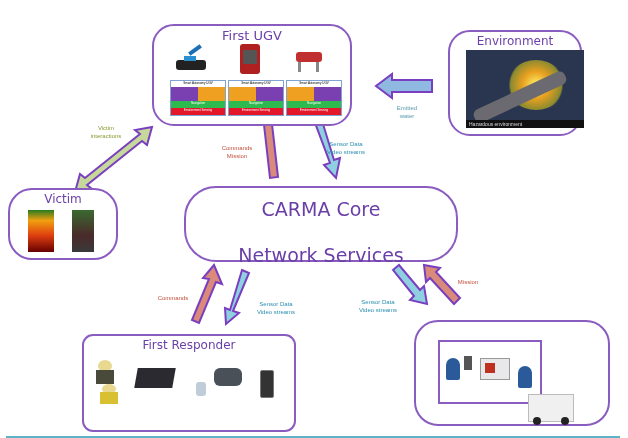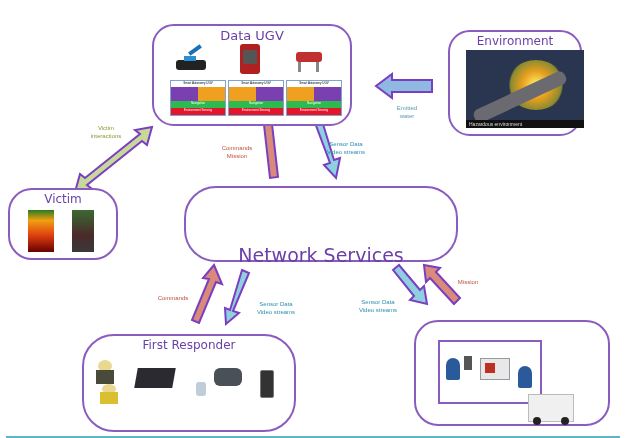--- a/index.html
+++ b/index.html
@@ -35,21 +35,21 @@
   <polygon points="214,265 203,278 209,279 192,320 199,323 216,282 222,284" fill="#d98a7a" stroke="#7a3fc0" stroke-width="2"></polygon>
 
   <polygon points="242,270 249,273 233,311 239,313 226,324 225,308 230,310" fill="#8fd0e0" stroke="#7a3fc0" stroke-width="2"></polygon>
 
   <polygon points="393,270 399,265 420,290 424,286 427,304 410,300 414,296" fill="#8fd0e0" stroke="#7a3fc0" stroke-width="2"></polygon>
 
   <polygon points="424,265 440,268 436,272 460,298 454,304 430,278 426,282" fill="#d98a7a" stroke="#7a3fc0" stroke-width="2"></polygon>
 </svg>
 
 <div class="node" style="left:152px;top:24px;width:200px;height:102px;border-radius:22px;">
-  <div class="title" style="top:2px;font-size:13px;">Data UGV</div>
+  <div class="title" style="top:2px;font-size:13px;">First UGV</div>
   <div class="pic" style="left:22px;top:20px;width:30px;height:26px;">
     <div style="position:absolute;left:0;top:14px;width:30px;height:10px;background:#222;border-radius:3px;"></div>
     <div style="position:absolute;left:12px;top:2px;width:14px;height:4px;background:#1a6fb5;transform:rotate(-35deg);"></div>
     <div style="position:absolute;left:8px;top:10px;width:12px;height:5px;background:#2a8fd0;"></div>
   </div>
   <div class="pic" style="left:86px;top:18px;width:20px;height:30px;background:#b02020;border-radius:3px;">
     <div style="position:absolute;left:3px;top:6px;width:14px;height:14px;background:#555;"></div>
   </div>
   <div class="pic" style="left:140px;top:22px;width:30px;height:24px;">
     <div style="position:absolute;left:2px;top:4px;width:26px;height:10px;background:#c03030;border-radius:3px;"></div>
@@ -94,24 +94,25 @@
   </div>
 </div>
 
 <div class="node" style="left:8px;top:188px;width:110px;height:72px;border-radius:24px;">
   <div class="title" style="top:2px;font-size:12px;">Victim</div>
   <div class="pic" style="left:18px;top:20px;width:26px;height:42px;background:linear-gradient(180deg,#2a7a20 0%,#f0a010 25%,#e04010 60%,#600 100%);"></div>
   <div class="pic" style="left:62px;top:20px;width:22px;height:42px;background:linear-gradient(180deg,#3a6a30,#4a2a2a 60%,#3a3a3a);"></div>
 </div>
 
 <div class="node" style="left:184px;top:186px;width:274px;height:76px;border-radius:32px;">
+  <div class="title" style="top:10px;font-size:19px;">CARMA Core</div>
   <div class="title" style="top:56px;font-size:19px;">Network Services</div>
 </div>
 
-<div class="node" style="left:82px;top:334px;width:214px;height:98px;border-radius:32px;">
+<div class="node" style="left:82px;top:334px;width:214px;height:98px;border-radius:11px;">
   <div class="title" style="top:2px;font-size:12px;">First Responder</div>
   <div class="pic" style="left:12px;top:24px;width:22px;height:46px;">
     <div style="position:absolute;left:2px;top:0;width:14px;height:12px;background:#e8d890;border-radius:50%;"></div>
     <div style="position:absolute;left:0;top:10px;width:18px;height:14px;background:#4a4a3a;"></div>
     <div style="position:absolute;left:6px;top:24px;width:14px;height:10px;background:#e8d890;border-radius:50%;"></div>
     <div style="position:absolute;left:4px;top:32px;width:18px;height:12px;background:#d8c030;"></div>
   </div>
   <div class="pic" style="left:52px;top:32px;width:38px;height:20px;background:#2a2a30;transform:skewX(-10deg);"></div>
   <div class="pic" style="left:112px;top:46px;width:10px;height:14px;background:#c0ccd8;border-radius:3px;"></div>
   <div class="pic" style="left:130px;top:32px;width:28px;height:18px;background:#4a5058;border-radius:6px;"></div>

